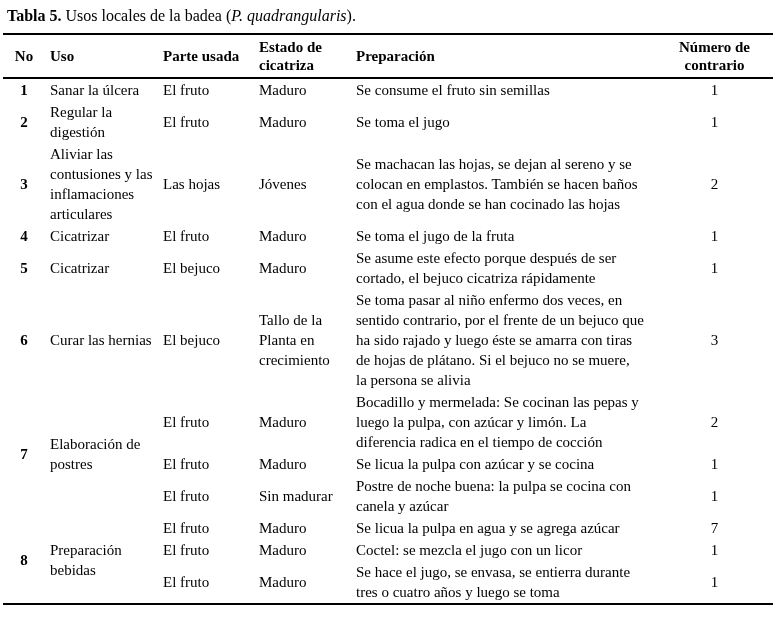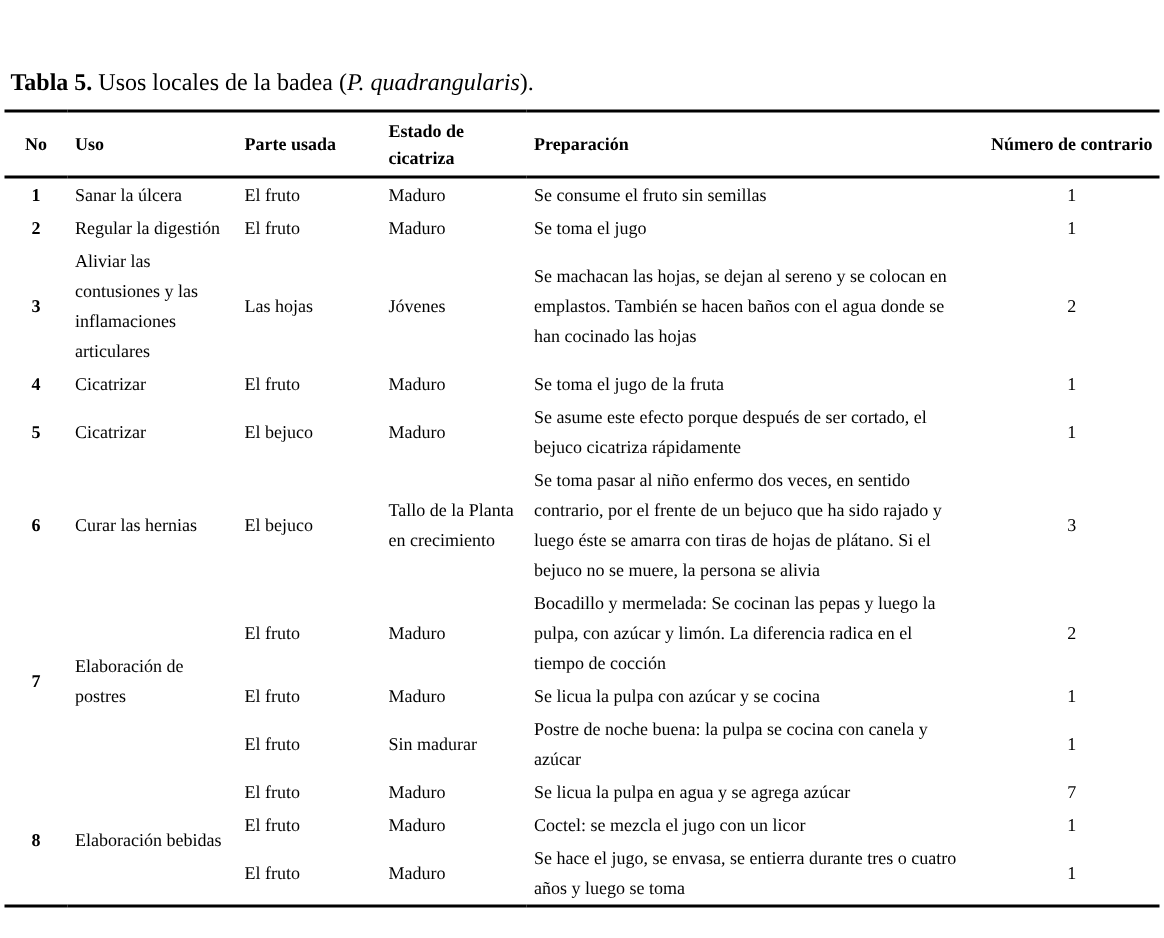--- a/index.html
+++ b/index.html
@@ -10,38 +10,37 @@
     width: 776px;
     height: 625px;
     overflow: hidden;
     font-family: "Liberation Serif", "DejaVu Serif", serif;
     color: #000000;
   }
   .page {
     width: 776px;
     height: 463px;
     padding: 3px 3px 0 3px;
-    margin-top: 40px;
   }
   .caption {
     font-size: 16px;
     line-height: 22px;
     padding: 2px 0 6px 4px;
     white-space: nowrap;
   }
   .caption .bold { font-weight: bold; }
   .caption .italic { font-style: italic; }
 
   table.uses {
     width: 770px;
     table-layout: fixed;
     border-collapse: collapse;
     border-top: 2px solid #000;
     border-bottom: 2.5px solid #000;
-    font-size: 12px;
+    font-size: 15px;
     line-height: 20px;
   }
   col.c-no     { width: 42px;  }
   col.c-uso    { width: 113px; }
   col.c-parte  { width: 96px;  }
   col.c-estado { width: 97px;  }
   col.c-prep   { width: 305px; }
   col.c-num    { width: 117px; }
 
   thead tr { border-bottom: 2px solid #000; }
@@ -167,21 +166,21 @@
       </tr>
       <tr>
         <td class="parte">El fruto</td>
         <td class="estado">Sin madurar</td>
         <td class="prep">Postre de noche buena: la pulpa se cocina con canela y azúcar</td>
         <td class="num">1</td>
       </tr>
 
       <tr>
         <td class="no" rowspan="3">8</td>
-        <td class="uso" rowspan="3">Elaboración bebidas</td>
+        <td class="uso" rowspan="3">Preparación bebidas</td>
         <td class="parte">El fruto</td>
         <td class="estado">Maduro</td>
         <td class="prep">Se licua la pulpa en agua y se agrega azúcar</td>
         <td class="num">7</td>
       </tr>
       <tr>
         <td class="parte">El fruto</td>
         <td class="estado">Maduro</td>
         <td class="prep">Coctel: se mezcla el jugo con un licor</td>
         <td class="num">1</td>

